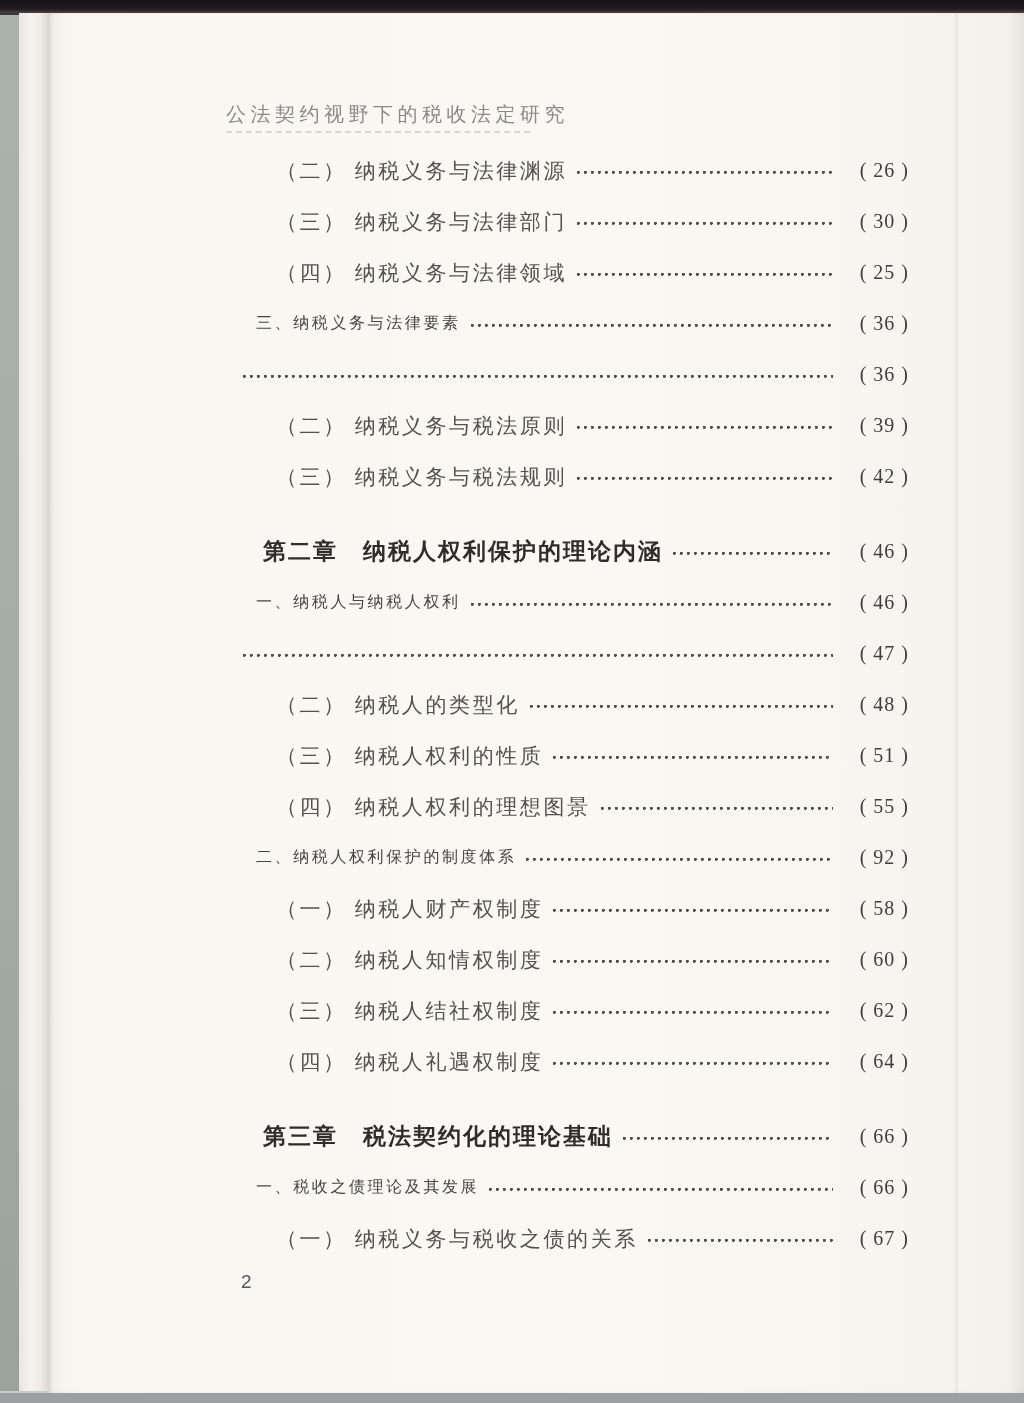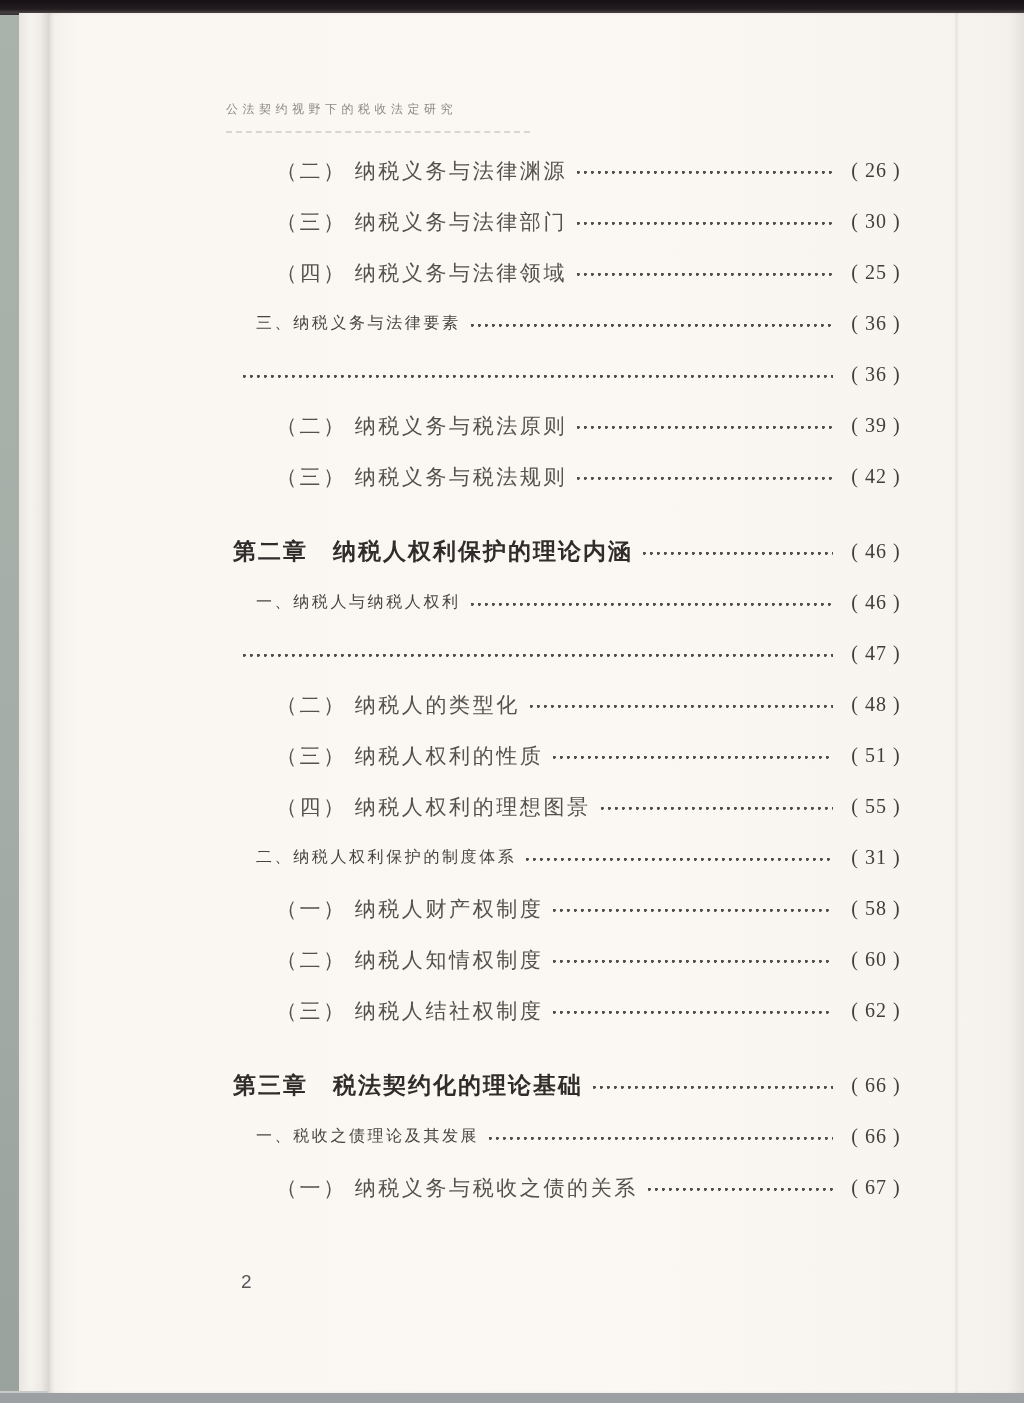--- a/index.html
+++ b/index.html
@@ -39,21 +39,21 @@
     background:linear-gradient(90deg,rgba(0,0,0,0) 0%,rgba(90,80,75,0.10) 45%,rgba(0,0,0,0) 100%);
   }
   .right-shade {
     position:absolute; right:0; top:13px; width:16px; height:1380px;
     background:linear-gradient(90deg,rgba(0,0,0,0) 0%,rgba(60,60,65,0.08) 100%);
   }
 
   
   .running-header {
     position:absolute; left:178px; top:88px; width:360px;
-    font-size:12px; letter-spacing:4.5px; color:#8a8a87;
+    font-size:20px; letter-spacing:4.5px; color:#8a8a87;
     font-weight:400;
   }
   .header-rule {
     position:absolute; left:178px; top:118px; width:304px; height:0;
     border-bottom:2px dashed #ccc9c2; opacity:.7;
   }
 
   
   .toc {
     position:absolute; left:185px; top:132px; width:676px;
@@ -64,31 +64,31 @@
   }
   .toc-row .title {
     white-space:nowrap; flex-shrink:0;
   }
   .lvl-sub .title {
     padding-left:43px; font-size:21px; letter-spacing:2.6px; color:#54524f;
   }
   .lvl-section .title {
     padding-left:23px; font-size:16px; letter-spacing:2.6px; color:#474543;
   }
-  .lvl-chapter { margin-top:23px; height:52px; }
+  .lvl-chapter { margin-top:23px; height:52px;margin-left:30px; }
   .lvl-chapter .title {
     padding-left:0; font-size:23px; font-weight:700; letter-spacing:2px; color:#2f2d2b;
   }
   .leader {
     flex:1 1 auto; height:5px; margin:4px 10px 0 9px; min-width:18px;
     background-image:radial-gradient(circle at 2.4px 2.4px, #4f4e4c 1.35px, rgba(0,0,0,0) 1.6px);
     background-size:7px 5px; background-repeat:repeat-x;
   }
   .pagenum {
-    flex-shrink:0; width:66px; text-align:center;
+    flex-shrink:0; width:66px; text-align:right;
     font-size:20px; color:#3f3e3c; letter-spacing:1px;
     font-family:"Liberation Serif","DejaVu Serif",serif;
   }
   .folio {
     position:absolute; left:193px; top:1258px;
     font-size:19px; color:#55565a; letter-spacing:1px;
     font-family:"Liberation Sans","DejaVu Sans",sans-serif;
   }
 </style>
 </head>
@@ -164,36 +164,41 @@
           <span class="pagenum">( 51 )</span>
         </div>
         <div class="toc-row lvl-sub">
           <span class="title">（四） 纳税人权利的理想图景</span>
           <span class="leader"></span>
           <span class="pagenum">( 55 )</span>
         </div>
         <div class="toc-row lvl-section">
           <span class="title">二、纳税人权利保护的制度体系</span>
           <span class="leader"></span>
-          <span class="pagenum">( 31 )</span>
+          <span class="pagenum">( 92 )</span>
         </div>
         <div class="toc-row lvl-sub">
           <span class="title">（一） 纳税人财产权制度</span>
           <span class="leader"></span>
           <span class="pagenum">( 58 )</span>
         </div>
         <div class="toc-row lvl-sub">
           <span class="title">（二） 纳税人知情权制度</span>
           <span class="leader"></span>
           <span class="pagenum">( 60 )</span>
         </div>
         <div class="toc-row lvl-sub">
           <span class="title">（三） 纳税人结社权制度</span>
           <span class="leader"></span>
           <span class="pagenum">( 62 )</span>
+        </div>
+        <div class="toc-row lvl-sub">
+          <span class="title">（四） 纳税人礼遇权制度</span>
+          <span class="leader"></span>
+          <span class="pagenum">( 64 )</span>
         </div>
         <div class="toc-row lvl-chapter">
           <span class="title">第三章　税法契约化的理论基础</span>
           <span class="leader"></span>
           <span class="pagenum">( 66 )</span>
         </div>
         <div class="toc-row lvl-section">
           <span class="title">一、税收之债理论及其发展</span>
           <span class="leader"></span>
           <span class="pagenum">( 66 )</span>

